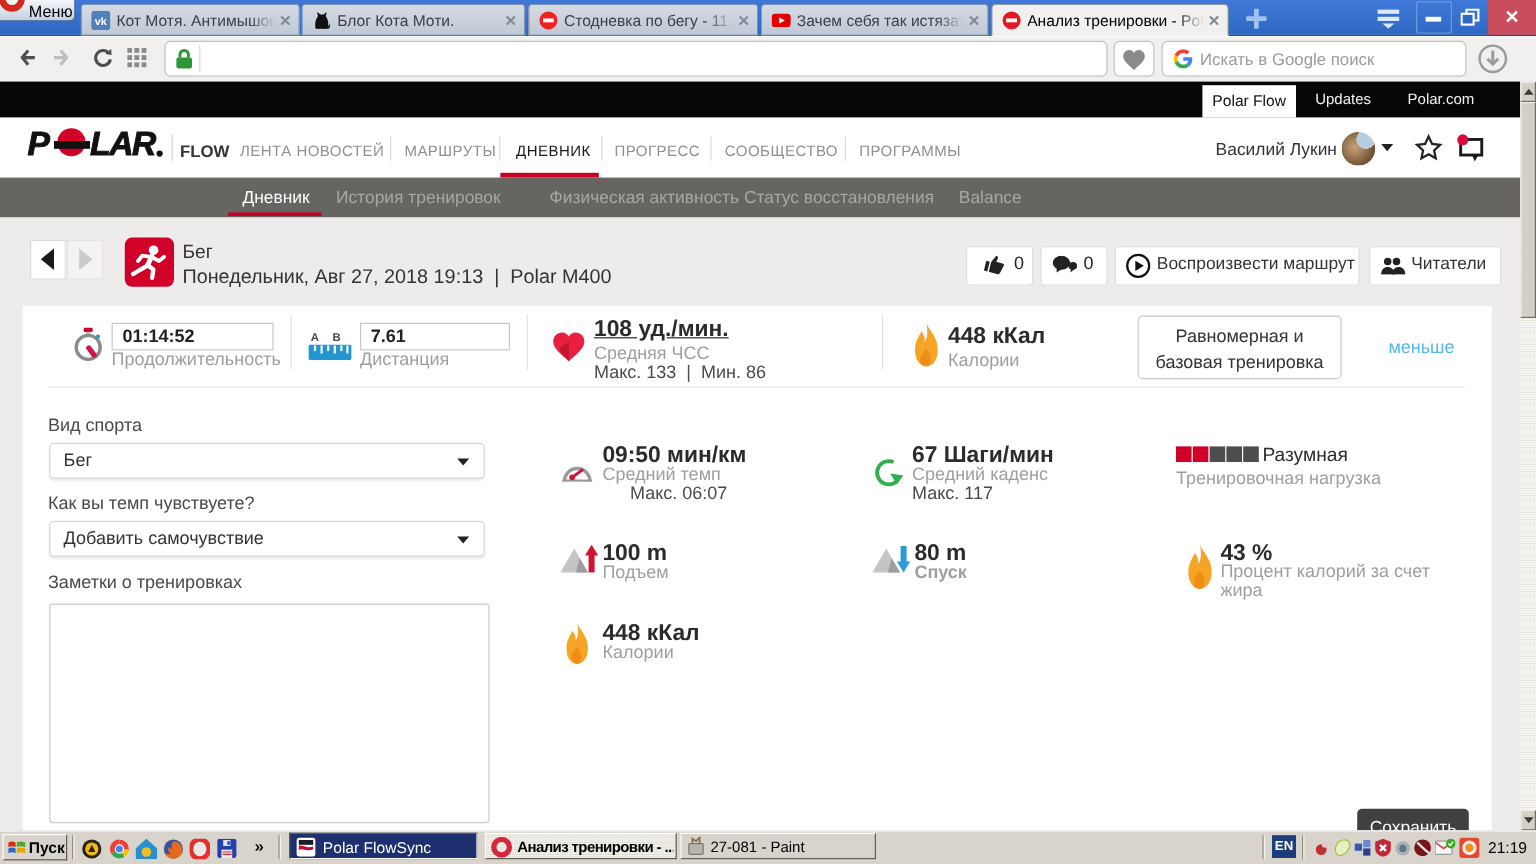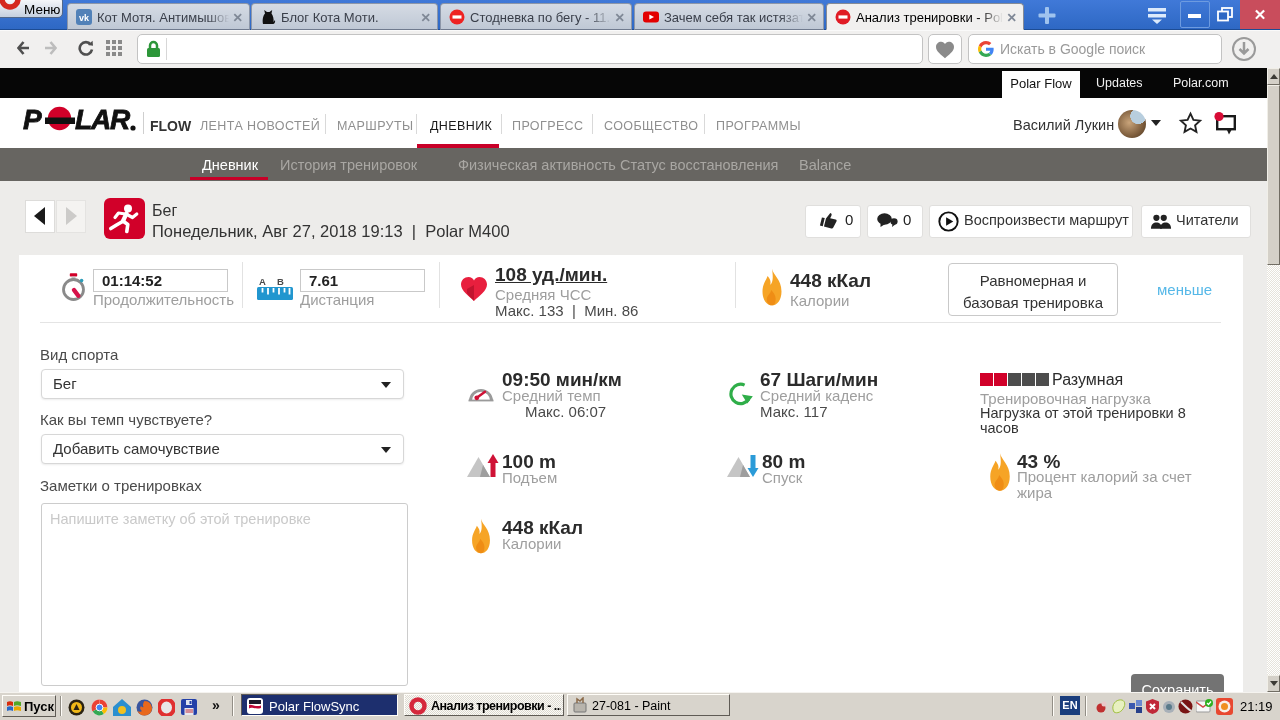--- a/index.html
+++ b/index.html
@@ -316,21 +316,20 @@
   <div class="abs statlbl" style="left:790px;top:292px;">Калории</div>
   <div class="abs" style="left:948px;top:263px;width:170px;height:53px;border:1px solid #c9c9c9;border-radius:4px;font-size:15px;color:#333;text-align:center;line-height:22px;padding-top:6px;">Равномерная и<br>базовая тренировка</div>
   <div class="abs" style="left:1157px;top:281px;font-size:15px;color:#56b8e8;">меньше</div>
 
   <div class="flbl" style="top:346px;">Вид спорта</div>
   <div class="ddl" style="top:369px;">Бег<span class="car"></span></div>
   <div class="flbl" style="top:411px;">Как вы темп чувствуете?</div>
   <div class="ddl" style="top:434px;">Добавить самочувствие<span class="car"></span></div>
   <div class="flbl" style="top:477px;">Заметки о тренировках</div>
   <div class="abs" style="left:41px;top:503px;width:367px;height:183px;border:1px solid #ccc;border-radius:3px;"></div>
-  <div class="abs" style="left:50px;top:511px;font-size:14.5px;color:#c9c9c9;">Напишите заметку об этой тренировке</div>
 
   <svg class="abs" style="left:468px;top:385px" width="26" height="17" viewBox="0 0 26 17">
     <path d="M1 16 A12 12 0 0 1 25 16 L22.2 16 A9.2 9.2 0 0 0 3.8 16 Z" fill="#9a9a9a"></path>
     <rect x="0.5" y="14.6" width="25" height="1.8" fill="#9a9a9a"></rect>
     <circle cx="8.8" cy="12.8" r="2.4" fill="#cf1236"></circle>
     <path d="M8.8 12.8 L17 6.8" stroke="#cf1236" stroke-width="2.5" stroke-linecap="round"></path>
   </svg>
   <div class="abs statval" style="left:502px;top:369px;">09:50 мин/км</div>
   <div class="abs statlbl" style="left:502px;top:387px;">Средний темп</div>
   <div class="abs statsub" style="left:502px;top:403px;margin-left:23px;">Макс. 06:07</div>
@@ -341,55 +340,54 @@
   </svg>
   <div class="abs statval" style="left:760px;top:369px;">67 Шаги/мин</div>
   <div class="abs statlbl" style="left:760px;top:387px;">Средний каденс</div>
   <div class="abs statsub" style="left:760px;top:403px;">Макс. 117</div>
 
   <div class="abs" style="left:980px;top:372px;">
     <div style="width:13px;height:13px;background:#d10029;display:inline-block;margin-right:1px;"></div><div style="width:13px;height:13px;background:#d10029;display:inline-block;margin-right:1px;"></div><div style="width:13px;height:13px;background:#4d4d4d;display:inline-block;margin-right:1px;"></div><div style="width:13px;height:13px;background:#4d4d4d;display:inline-block;margin-right:1px;"></div><div style="width:13px;height:13px;background:#4d4d4d;display:inline-block;"></div>
   </div>
   <div class="abs" style="left:1052px;top:371px;font-size:16px;color:#2b2b2b;">Разумная</div>
   <div class="abs statlbl" style="left:980px;top:390px;">Тренировочная нагрузка</div>
-  <div class="abs" style="left:980px;top:406px;font-size:14.5px;color:#333;line-height:14.5px;">Нагрузка от этой тренировки 8<br>часов</div>
 
   <svg class="abs" style="left:467px;top:454px" width="32" height="24" viewBox="0 0 32 24">
     <polygon points="0,23 11.5,3 23,23" fill="#c5c5c5"></polygon>
     <polygon points="11.5,3 16,11 13,23 23,23" fill="#9e9e9e"></polygon>
     <rect x="23.5" y="8" width="5" height="15" fill="#cf1236"></rect>
     <polygon points="26,0 20.5,9 31.5,9" fill="#cf1236"></polygon>
   </svg>
   <div class="abs statval" style="left:502px;top:451px;">100 m</div>
   <div class="abs statlbl" style="left:502px;top:469px;">Подъем</div>
 
   <svg class="abs" style="left:727px;top:454px" width="32" height="24" viewBox="0 0 32 24">
     <polygon points="0,23 11.5,3 23,23" fill="#c5c5c5"></polygon>
     <polygon points="11.5,3 16,11 13,23 23,23" fill="#9e9e9e"></polygon>
     <rect x="23.5" y="1" width="5" height="14" fill="#2b9bd8"></rect>
     <polygon points="26,23 20.5,14 31.5,14" fill="#2b9bd8"></polygon>
   </svg>
   <div class="abs statval" style="left:762px;top:451px;">80 m</div>
-  <div class="abs statlbl" style="left:762px;top:469px;">Спуск</div>
+  <div class="abs statlbl" style="left:762px;top:469px;font-weight:bold;">Спуск</div>
 
   <svg class="abs" style="left:988px;top:452px" width="24" height="40" viewBox="0 0 16 26">
     <path d="M8 0.5 C9 5 14.5 8 14.5 16 C14.5 22 11.5 25.5 8 25.5 C4.5 25.5 1.5 22 1.5 16 C1.5 11 4 8.5 5 5.5 C6.5 7.5 7.5 9 6.8 11.5 C8.5 10 9 7 8 0.5Z" fill="#f6a426"></path>
     <path d="M8 25.5 C5.5 25.5 4 23 4.5 20.5 C5 18.5 7 17.5 7.5 15 C9 17 10.5 18.5 10.5 21 C10.5 23.5 9.8 25.5 8 25.5Z" fill="#ef8d15"></path>
   </svg>
   <div class="abs statval" style="left:1017px;top:451px;">43 %</div>
   <div class="abs statlbl" style="left:1017px;top:469px;line-height:15.5px;">Процент калорий за счет<br>жира</div>
 
   <svg class="abs" style="left:470px;top:518px" width="22" height="36" viewBox="0 0 16 26">
     <path d="M8 0.5 C9 5 14.5 8 14.5 16 C14.5 22 11.5 25.5 8 25.5 C4.5 25.5 1.5 22 1.5 16 C1.5 11 4 8.5 5 5.5 C6.5 7.5 7.5 9 6.8 11.5 C8.5 10 9 7 8 0.5Z" fill="#f6a426"></path>
     <path d="M8 25.5 C5.5 25.5 4 23 4.5 20.5 C5 18.5 7 17.5 7.5 15 C9 17 10.5 18.5 10.5 21 C10.5 23.5 9.8 25.5 8 25.5Z" fill="#ef8d15"></path>
   </svg>
   <div class="abs statval" style="left:502px;top:517px;">448 кКал</div>
   <div class="abs statlbl" style="left:502px;top:535px;">Калории</div>
 
-  <div class="abs" style="left:1131px;top:674px;width:93px;height:18px;background:#737373;border-radius:4px 4px 0 0;color:#fff;font-size:14.5px;text-align:center;padding-top:8px;">Сохранить</div>
+  <div class="abs" style="left:1131px;top:674px;width:93px;height:18px;background:#404040;border-radius:4px 4px 0 0;color:#fff;font-size:14.5px;text-align:center;padding-top:8px;">Сохранить</div>
 
   <div class="abs" id="sbar"></div>
   <div class="sbtn" style="top:68px;left:1267px;position:absolute;"></div>
   <div class="abs" style="left:1270px;top:74px;width:0;height:0;border-left:4px solid transparent;border-right:4px solid transparent;border-bottom:5px solid #3c3a35;"></div>
   <div class="abs" id="sthumb" style="left:1267px;top:85px;position:absolute;"></div>
   <div class="sbtn" style="top:675px;left:1267px;position:absolute;"></div>
   <div class="abs" style="left:1270px;top:681px;width:0;height:0;border-left:4px solid transparent;border-right:4px solid transparent;border-top:5px solid #3c3a35;"></div>
 
   <div class="abs" id="taskbar"></div>
   <div class="tbtn" style="left:2px;top:695px;width:54px;position:absolute;"></div>

